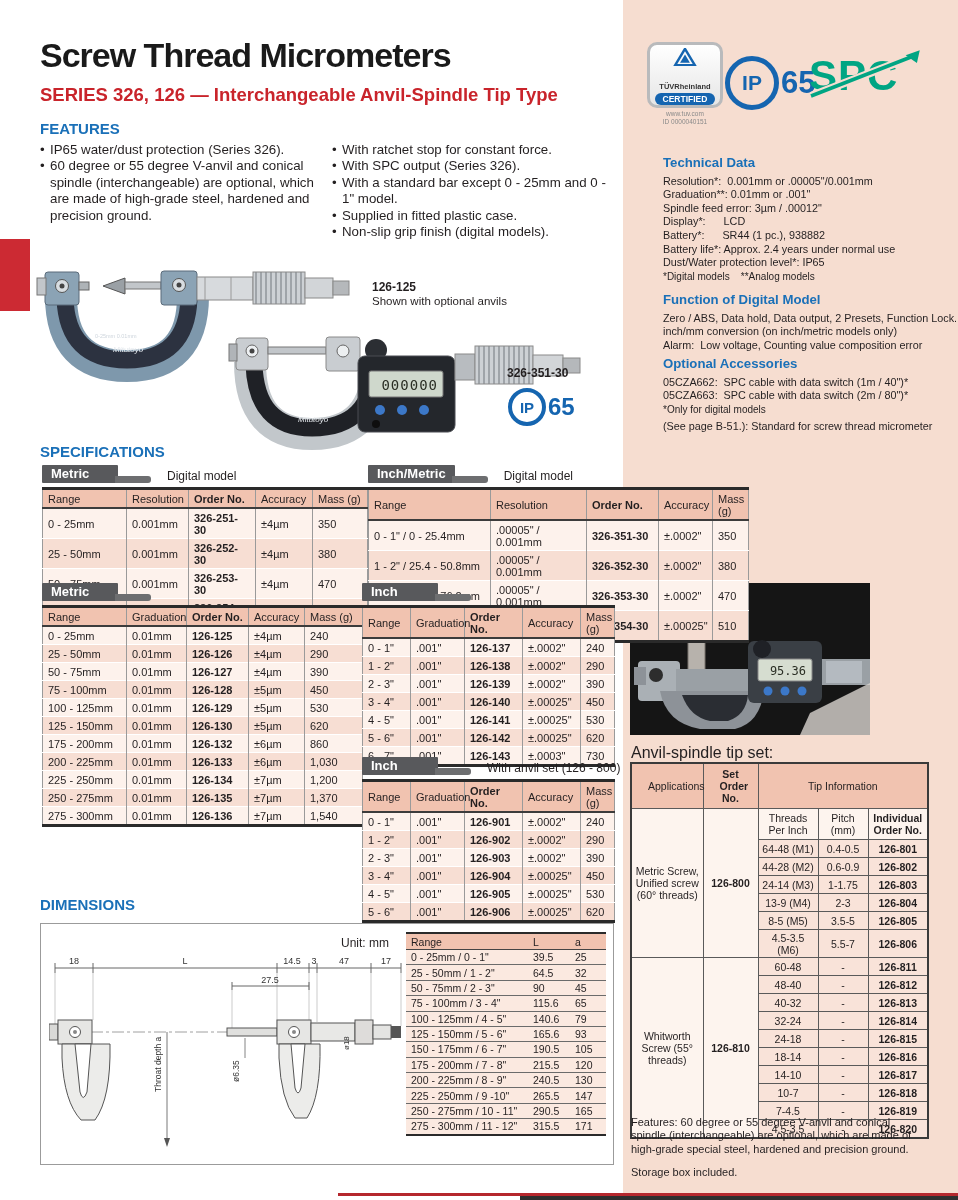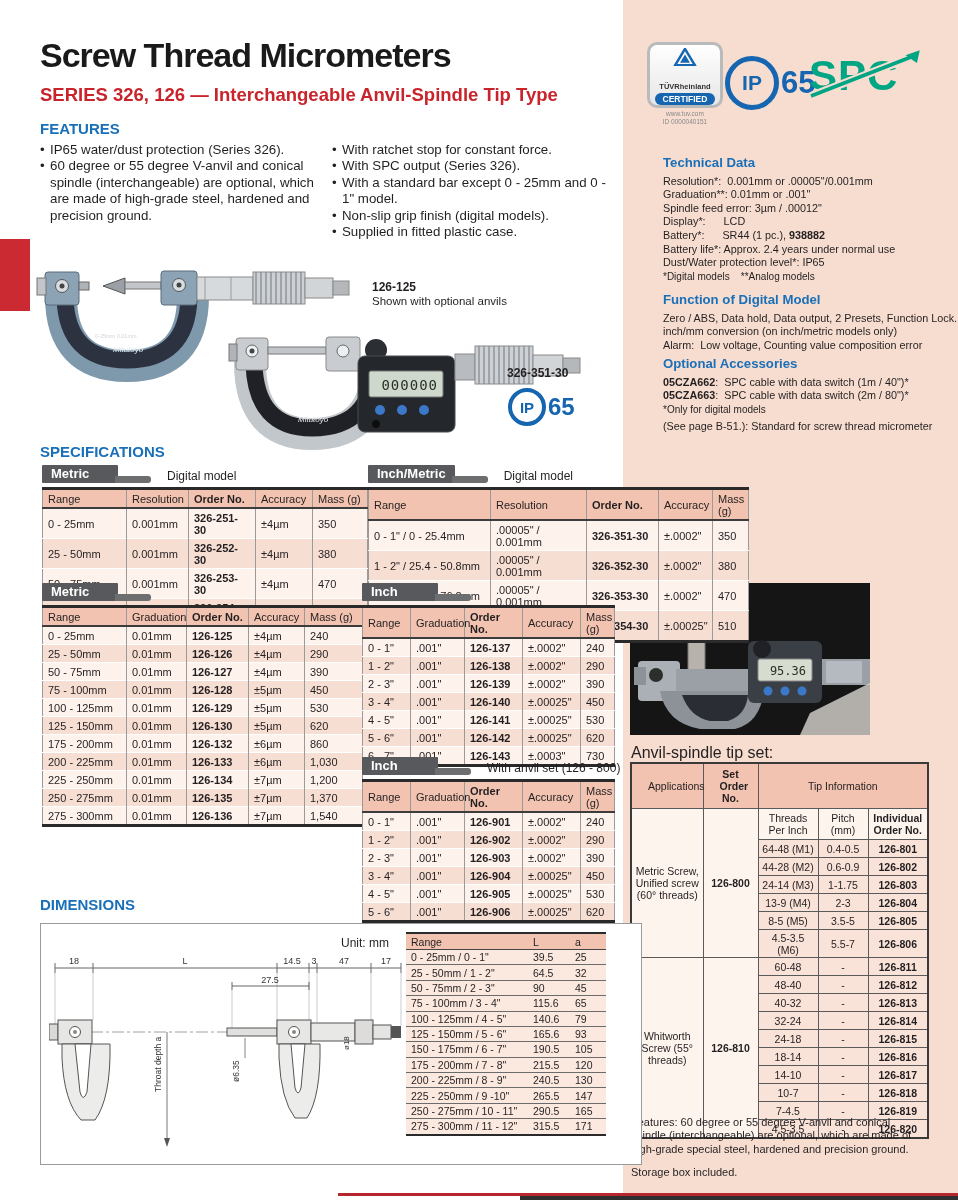--- a/index.html
+++ b/index.html
@@ -59,21 +59,21 @@
   .spec th + th,.spec td + td{border-left:1px solid #9a9a9a;}
   .spec tbody tr{border-top:1px solid #ffffff;}
   .spec tbody tr:nth-child(odd){background:#fdf2ec;}
   .spec tbody tr:nth-child(even){background:#f7ded3;}
   .t-md{width:325px;}  .t-md .c0{width:84px}.t-md .c1{width:62px}.t-md .c2{width:67px}.t-md .c3{width:57px}.t-md .c4{width:55px}
   .t-imd{width:380px;} .t-imd .c0{width:122px}.t-imd .c1{width:96px}.t-imd .c2{width:72px}.t-imd .c3{width:54px}.t-imd .c4{width:36px}
   .t-ma{width:320px;}  .t-ma .c0{width:84px}.t-ma .c1{width:60px}.t-ma .c2{width:62px}.t-ma .c3{width:56px}.t-ma .c4{width:58px}
   .t-in{width:252px;}  .t-in .c0{width:48px}.t-in .c1{width:54px}.t-in .c2{width:58px}.t-in .c3{width:58px}.t-in .c4{width:34px}
   
   .dim-head{position:absolute;left:40px;top:896px;}
-  .dim-box{position:absolute;left:40px;top:923px;width:572px;height:240px;border:1px solid #9b9b9b;background:#fff;padding-left:28px;}
+  .dim-box{position:absolute;left:40px;top:923px;width:572px;height:240px;border:1px solid #9b9b9b;background:#fff;}
   .dim-unit{position:absolute;left:300px;top:12px;font-size:12px;}
   .dim-svg{position:absolute;left:8px;top:16px;}
   .dims-t{position:absolute;left:365px;top:8px;width:200px;font-size:10.5px;table-layout:fixed;
           border-top:2.5px solid #2a2a2a;border-bottom:2.5px solid #2a2a2a;}
   .dims-t th{background:#f1c3b0;text-align:left;font-weight:400;padding:1.5px 5px;border-bottom:1.5px solid #444;}
   .dims-t td{padding:1.2px 5px;background:#fbe9e0;}
   .dims-t tbody tr{border-top:1px solid #6b6b6b;}
   .dims-t .c0{width:122px}.dims-t .c1{width:42px}.dims-t .c2{width:36px}
   
   .sb-abs{position:absolute;}
@@ -87,21 +87,21 @@
   .ip65-side .num{font-size:31px;}
   .spc-logo{left:186px;top:50px;width:115px;height:52px;}
   .spc-text{font-size:42px;font-weight:800;color:#00a583;letter-spacing:1px;line-height:52px;}
   .spc-arrow{position:absolute;left:0;top:0;}
   .sb-h{font-size:13.2px;font-weight:700;color:#1a70b8;margin-bottom:3px;}
   .sb-block{left:15px;width:310px;font-size:10.8px;line-height:1.26;color:#231f20;margin-left:25px;}
   .tech{top:155px;}
   .func{top:292px;}
   .acc{top:356px;}
   .rl{white-space:pre-wrap;}
-  .rl .b{font-weight:700;text-align:center;}
+  .rl .b{font-weight:400;text-align:center;}
   .rl .s{font-size:10px;}
   .acc .rl:last-child{margin-top:4px;}
   .photo{left:7px;top:583px;width:240px;height:152px;background:#161616;overflow:hidden;}
   .tip-cap{left:8px;top:744px;font-size:16px;color:#231f20;}
   .tip{left:7px;top:762px;}
   .tip{font-size:10.5px;border:2px solid #3a3a3a;table-layout:fixed;width:297px;}
   .tip th,.tip td{border:1px solid #5a5a5a;padding:1.5px 3px;text-align:center;line-height:1.15;}
   .tip thead th{background:#f1c3b0;font-weight:400;padding:4px 16px;}
   .tip thead th.bold{font-weight:700;}
   .tip tbody th{background:#fdf4ee;font-weight:400;padding:3px 2px;}
@@ -332,22 +332,22 @@
     <div class="h-blue">FEATURES</div>
     <div class="feat-cols">
       <div class="feat-col1">
           <div class="feat-item">IP65 water/dust protection (Series 326).</div>
           <div class="feat-item">60 degree or 55 degree V-anvil and conical spindle (interchangeable) are optional, which are made of high-grade steel, hardened and precision ground.</div>
         </div>
       <div class="feat-col2">
           <div class="feat-item">With ratchet stop for constant force.</div>
           <div class="feat-item">With SPC output (Series 326).</div>
           <div class="feat-item">With a standard bar except 0 - 25mm and 0 - 1" model.</div>
+          <div class="feat-item">Supplied in fitted plastic case.</div>
           <div class="feat-item">Non-slip grip finish (digital models).</div>
-          <div class="feat-item">Supplied in fitted plastic case.</div>
         </div>
     </div>
   </div>
 
   <div class="prod-zone">
     <svg class="analog-svg" width="335" height="135" viewBox="0 0 335 135">
       <path d="M26,34 Q26,104 92,104 Q158,104 158,34" stroke="#7e98ac" stroke-width="32" fill="none"></path>
       <path d="M30,36 Q32,98 92,98 Q152,98 154,36" stroke="#2c3240" stroke-width="17" fill="none"></path>
       <rect x="10" y="10" width="34" height="33" rx="3" fill="#8ba3b5" stroke="#5a6b7a"></rect>
       <circle cx="27" cy="24" r="6.5" fill="#d8dde1" stroke="#555"></circle>

